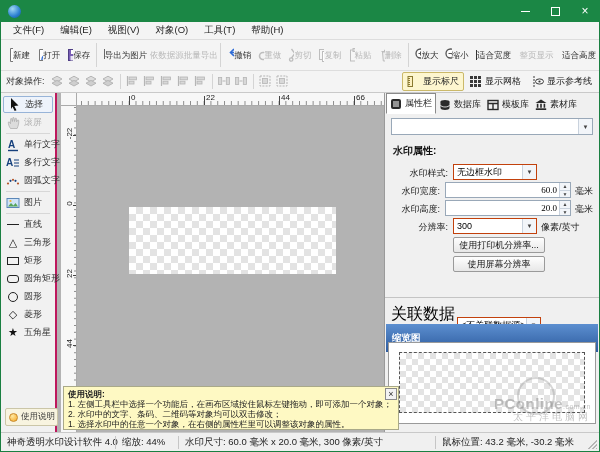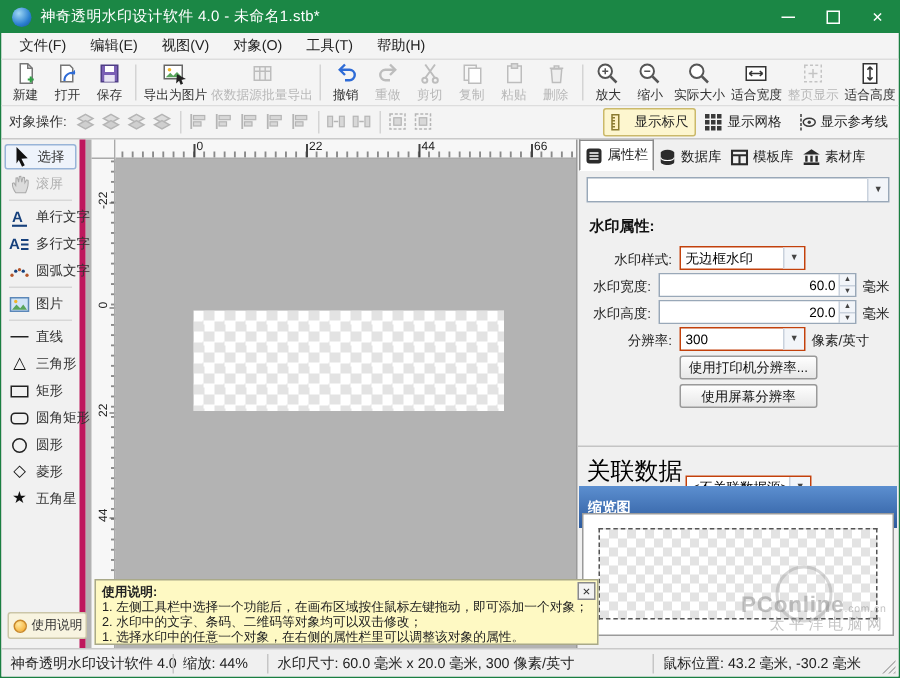--- a/index.html
+++ b/index.html
@@ -11,36 +11,36 @@
 .wtitle{font-size:10px;letter-spacing:.2px}
 .wctrls{margin-left:auto;display:flex;height:100%}
 .wc{width:30px;display:flex;align-items:center;justify-content:center;font-size:12px}
 .minbar{width:9px;height:1px;background:#fff}
 .maxbox{width:9px;height:9px;border:1px solid #fff}
 
 .menubar{position:absolute;left:1px;top:22px;right:1px;height:18px;background:#f4f4f4;border-bottom:1px solid #ddd;display:flex;align-items:center;padding-left:4px}
 .mitem{font-size:9.5px;color:#222;padding:0 8px;height:100%;display:flex;align-items:center}
 
 .toolbar1{position:absolute;left:1px;top:40px;right:1px;height:31px;background:#f4f4f4;border-bottom:1px solid #ddd;display:flex;align-items:center;padding-left:2px}
-.tbtn{display:flex;flex-direction:column;align-items:center;justify-content:center;height:30px;padding:0 3px;min-width:28px}
+.tbtn{display:flex;flex-direction:row;align-items:center;justify-content:center;height:30px;padding:0 3px;min-width:28px}
 .tbtn svg{display:block}
 .tlbl{font-size:8.5px;color:#333;margin-top:1px;white-space:nowrap}
 .dis .tlbl{color:#b8b8b8}
 .tsep{width:1px;height:24px;background:#d4d4d4;margin:0 3px}
 
 .toolbar2{position:absolute;left:1px;top:71px;right:1px;height:22px;background:#f4f4f4;border-bottom:1px solid #c9c9c9;display:flex;align-items:center;padding:0 2px 0 5px}
 .t2lbl{font-size:9px;color:#333;margin-right:4px;white-space:nowrap}
 .i14{width:15px;height:15px;margin:0 1px}
 .t2sep{width:1px;height:15px;background:#d4d4d4;margin:0 3px}
 .toggle{display:flex;align-items:center;gap:3px;font-size:9px;color:#222;padding:2px 4px;border:1px solid transparent;border-radius:2px;white-space:nowrap}
 .toggle.active{background:#fdf6cf;border-color:#cbb96a}
 .t2right{margin-left:auto;display:flex;align-items:flex-start}
 
 .main{position:absolute;left:1px;top:93px;right:1px;bottom:20px;background:#b3b3b3}
-.sidebar{position:absolute;left:0;top:0;bottom:0;width:56px;background:#f1f1f1;border-right:4px solid #be185d;padding-top:2px}
+.sidebar{position:absolute;left:0;top:0;bottom:0;width:56px;background:#f1f1f1;border-right:2px solid #be185d;padding-top:2px}
 .stool{display:flex;align-items:center;height:17px;margin:1px 2px;padding-left:2px;gap:3px}
 .stool .sic{width:16px;display:flex;align-items:center;justify-content:center;flex:0 0 16px}
 .slbl{font-size:9px;color:#333;white-space:nowrap}
 .stool.active{background:#eef3fb;border:1px solid #98b4d8;border-radius:2px}
 .stool.dis .slbl{color:#b0b0b0}
 .ssep2{border-top:1px solid #d7d7d7;margin:2px 5px}
 .i-line{width:12px;height:0;border-top:1.5px solid #222}
 .i-rect{width:12px;height:8px;border:1.3px solid #222}
 .i-rrect{width:12px;height:8px;border:1.3px solid #222;border-radius:3px}
 .i-circ{width:10px;height:10px;border:1.3px solid #222;border-radius:50%}
@@ -74,21 +74,21 @@
 .tab.active{background:#fff;border:1px solid #8a8a8a;border-bottom-color:#fff}
 .obj-combo{margin:4px 6px 0;height:17px;background:#fff;border:1px solid #99a8b8;display:flex;align-items:center}
 .obj-combo .cval{flex:1;font-size:9px;padding-left:3px}
 .drop{width:14px;height:100%;display:flex;align-items:center;justify-content:center;font-size:6px;color:#444;border-left:1px solid #c9d2dd;background:#f2f5f9}
 .p-title{margin:9px 0 4px 8px;font-weight:bold;font-size:10px;color:#111}
 .row{display:flex;align-items:flex-end;height:18px;margin:0 6px 0}
 .row .lab{width:62px;text-align:right;font-size:9px;color:#222;padding-right:5px;white-space:nowrap}
 .combo{flex:0 0 84px;height:16px;background:#fff;border:1px solid #c2410c;display:flex;align-items:center}
 .combo .cval{flex:1;font-size:9px;padding-left:3px;white-space:nowrap}
 .spin{flex:0 0 84px;height:16px;background:#fff;border:1px solid #99a8b8;display:flex}
-.spin input{flex:1;min-width:0;border:none;outline:none;text-align:right;font-size:9px;padding-right:2px;font-family:Liberation Sans, sans-serif;background:#fff}
+.spin input{flex:1;min-width:0;border:none;outline:none;text-align:right;font-size:9px;padding-right:2px;font-family:Liberation Serif, serif;background:#fff}
 .spinbtns{width:11px;display:flex;flex-direction:column;border-left:1px solid #c9d2dd}
 .sb{flex:1;font-size:5px;line-height:6px;background:#f2f5f9;color:#444;display:flex;align-items:center;justify-content:center}
 .sb+.sb{border-top:1px solid #c9d2dd}
 .unit{font-size:9px;color:#222;margin-left:4px;white-space:nowrap}
 .pbtn{display:block;margin:3px 0 0 68px;width:92px;height:16px;font-size:9px;color:#111;background:linear-gradient(#fefefe,#e7e7e7);border:1px solid #9a9a9a;border-radius:2px;text-align:center;line-height:14px;white-space:nowrap}
 .p-sep{position:absolute;left:0;right:0;top:204px;border-top:1px solid #c4c4c4}
 .p-ds{position:absolute;top:211px;left:0;right:0;display:flex;align-items:center;padding:0 6px}
 .p-thumbhdr{position:absolute;top:231px;left:1px;right:1px;height:28px;background:linear-gradient(#5c8fd0,#2d5b9e);color:#fff;font-size:9.5px;font-weight:bold;display:flex;align-items:center;padding-left:6px}
 .p-thumb{position:absolute;top:249px;left:3px;right:3px;height:82px;background:#fff;border:1px solid #9a9a9a}
 .thumb-rect{position:absolute;left:10px;right:10px;top:9px;height:61px;border:1px dashed #555;background-size:12px 12px}
@@ -129,21 +129,20 @@
         <rect x="2" y="2" width="10" height="10" fill="none" stroke="#b5b5b5" stroke-dasharray="2 1.2"></rect>
         <rect x="4.5" y="4.5" width="5" height="5" fill="#d8d8d8" stroke="#b5b5b5" stroke-width=".8"></rect>
       </g>
 </defs>
 </svg>
 
 <div id="window">
 
   <div class="titlebar">
     <div class="appicon"></div>
-    <div class="wtitle">神奇透明水印设计软件 4.0 - 未命名1.stb*</div>
     <div class="wctrls">
       <div class="wc">
           <span class="minbar"></span>
         </div>
       <div class="wc">
           <span class="maxbox"></span>
         </div>
       <div class="wc">
           <span>×</span>
         </div>
@@ -254,27 +253,20 @@
         </svg>
       <span class="tlbl">放大</span>
     </div>
     <div class="tbtn">
       <svg width="16" height="16">
           <circle cx="6.5" cy="6.5" r="4.5" fill="#fff" stroke="#555" stroke-width="1.3"></circle>
           <path d="M10 10l4 4" stroke="#555" stroke-width="1.7"></path>
           <path d="M4.5 6.5h4" stroke="#555"></path>
         </svg>
       <span class="tlbl">缩小</span>
-    </div>
-    <div class="tbtn">
-      <svg width="16" height="16">
-          <circle cx="6.5" cy="6.5" r="4.5" fill="#fff" stroke="#555" stroke-width="1.3"></circle>
-          <path d="M10 10l4 4" stroke="#555" stroke-width="1.7"></path>
-        </svg>
-      <span class="tlbl">实际大小</span>
     </div>
     <div class="tbtn">
       <svg width="16" height="16">
           <rect x="1.5" y="3.5" width="13" height="9" fill="#fff" stroke="#333"></rect>
           <path d="M3.5 8h9M3.5 8l2-1.7M3.5 8l2 1.7M12.5 8l-2-1.7M12.5 8l-2 1.7" stroke="#333" fill="none"></path>
         </svg>
       <span class="tlbl">适合宽度</span>
     </div>
     <div class="tbtn dis">
       <svg width="16" height="16">

